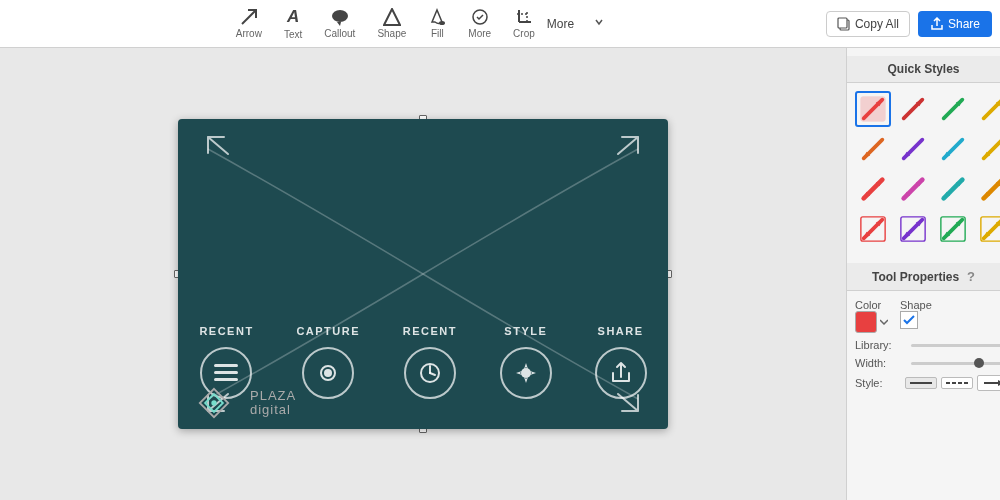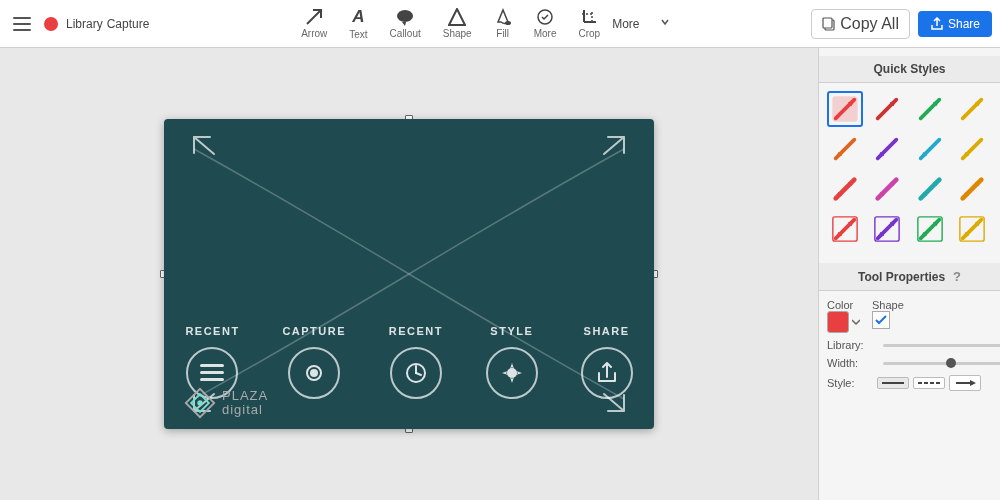--- a/index.html
+++ b/index.html
@@ -16,21 +16,21 @@
     .lib-cap { display: flex; gap: 4px; font-size: 12px; color: #444; }
     .lib-cap span { cursor: pointer; }
     .toolbar-center { display: flex; align-items: center; gap: 2px; flex: 1; justify-content: center; }
     .tool-item { display: flex; flex-direction: column; align-items: center; padding: 4px 10px; cursor: pointer; gap: 2px; border-radius: 4px; }
     .tool-icon { font-size: 16px; color: #444; }
     .tool-label { font-size: 10px; color: #666; }
     .more-btn { display: flex; align-items: flex-start; font-size: 12px; color: #444; cursor: pointer; gap: 20px; }
     .toolbar-right { display: flex; align-items: center; gap: 8px; }
     .copy-all-btn {
       display: flex; align-items: center; gap: 4px; border: 1px solid #ccc; border-radius: 4px;
-      padding: 5px 10px; font-size: 16px; color: #444; cursor: pointer; background: #fff;
+      padding: 5px 10px; font-size: 12px; color: #444; cursor: pointer; background: #fff;
     }
     .share-btn {
       display: flex; align-items: center; gap: 4px; background: #1a73e8; color: #fff;
       border: none; border-radius: 4px; padding: 6px 12px; font-size: 12px; cursor: pointer;
     }
 
     
     .main-area { display: flex; flex: 1; overflow: hidden; }
 
     
@@ -45,30 +45,30 @@
     
     .card-svg { position: absolute; top: 0; left: 0; width: 100%; height: 100%; }
 
     
     .nav-items { display: flex; justify-content: space-around; align-items: center; position: absolute; bottom: 30px; left: 0; right: 0; }
     .nav-item { display: flex; flex-direction: column; align-items: center; gap: 10px; }
     .nav-label { color: rgba(255,255,255,0.85); font-size: 11px; letter-spacing: 1.5px; font-weight: 600; }
     .nav-circle { width: 52px; height: 52px; border: 2px solid rgba(255,255,255,0.7); border-radius: 50%; display: flex; align-items: center; justify-content: center; color: rgba(255,255,255,0.85); font-size: 20px; }
 
     
-    .logo-area { position: absolute; bottom: 10px; left: 20px; display: flex; align-items: center; gap: 6px; }
+    .logo-area { position: absolute; bottom: 10px; left: 20px; display: flex; align-items: center; gap: 20px; }
     .logo-diamond { width: 32px; height: 32px; }
     .logo-text { font-size: 16px; font-weight: 700; color: #ccc; letter-spacing: 1px; line-height: 1.1; }
     .logo-text span { display: block; font-size: 13px; color: #aaa; font-weight: 400; }
 
     
     .selection-handle { position: absolute; width: 8px; height: 8px; background: #fff; border: 1px solid #666; border-radius: 1px; }
 
     
-    .right-panel { width: 182px; background: #f5f5f5; border-left: 1px solid #d0d0d0; display: flex; flex-direction: column; flex-shrink: 0; }
+    .right-panel { width: 154px; background: #f5f5f5; border-left: 1px solid #d0d0d0; display: flex; flex-direction: column; flex-shrink: 0; }
 
     .panel-section { padding: 8px; }
     .panel-title { font-size: 12px; font-weight: 600; color: #444; text-align: center; padding: 6px 0; border-bottom: 1px solid #d0d0d0; background: #ebebeb; margin: 0 -8px 8px; padding-left: 8px; padding-right: 8px; }
 
     
     .quick-styles-grid { display: grid; grid-template-columns: repeat(4, 1fr); gap: 4px; }
     .style-item { width: 36px; height: 36px; display: flex; align-items: center; justify-content: center; cursor: pointer; border-radius: 3px; }
     .style-item.selected { border: 2px solid #1a73e8; }
     .style-item svg { width: 28px; height: 28px; }
     .prop-row { display: flex; align-items: center; margin-bottom: 6px; font-size: 11px; color: #555; }
@@ -86,34 +86,20 @@
 
     input[type=range] { -webkit-appearance: none; height: 3px; background: #ccc; border-radius: 2px; outline: none; cursor: pointer; }
     input[type=range]::-webkit-slider-thumb { -webkit-appearance: none; width: 10px; height: 10px; background: #555; border-radius: 50%; }
 
     .question-mark { color: #888; font-size: 13px; cursor: pointer; }
   </style>
 </head>
 <body>
 
 <div class="toolbar">
-  <div class="toolbar-left">
-    <div class="hamburger-btn">
-      <svg width="18" height="14" viewBox="0 0 18 14" fill="none">
-        <rect y="0" width="18" height="2" rx="1" fill="#555"></rect>
-        <rect y="6" width="18" height="2" rx="1" fill="#555"></rect>
-        <rect y="12" width="18" height="2" rx="1" fill="#555"></rect>
-      </svg>
-    </div>
-    <div class="record-btn"></div>
-    <div class="lib-cap">
-      <span>Library</span>
-      <span>Capture</span>
-    </div>
-  </div>
 
   <div class="toolbar-center">
     <div class="tool-item">
       <svg width="18" height="18" viewBox="0 0 18 18" fill="none">
         <line x1="2" y1="16" x2="16" y2="2" stroke="#444" stroke-width="2"></line>
         <polyline points="8,2 16,2 16,10" stroke="#444" stroke-width="2" fill="none"></polyline>
       </svg>
       <span class="tool-label">Arrow</span>
     </div>
     <div class="tool-item">

